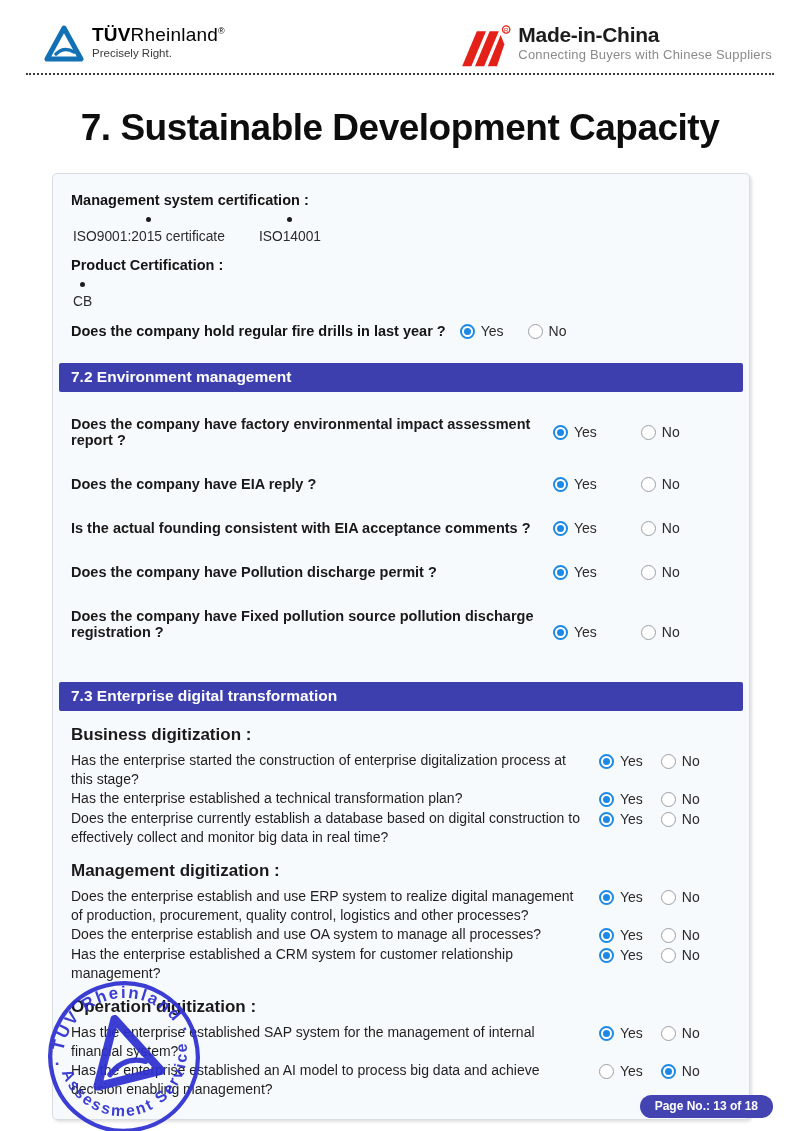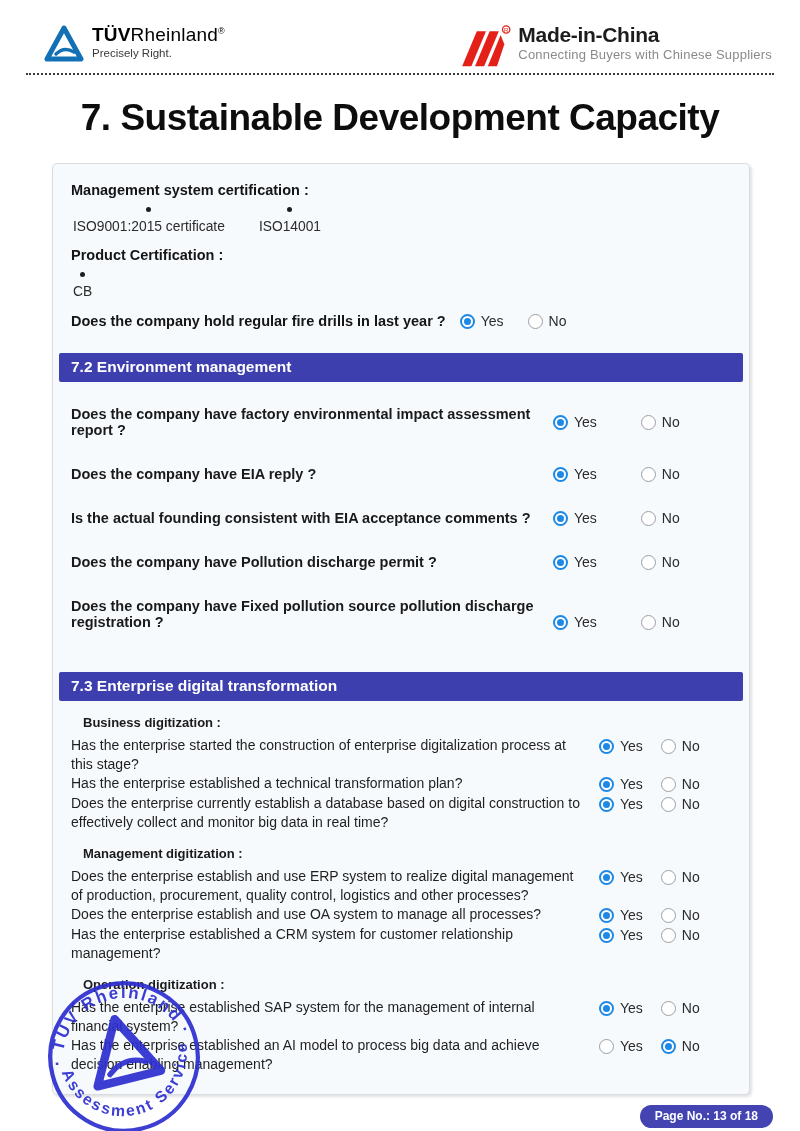--- a/index.html
+++ b/index.html
@@ -14,21 +14,21 @@
   .tuv-text .brand b { font-weight:700; }
   .tuv-text .reg { font-size:9px; vertical-align:super; }
   .tuv-text .tag { font-size:11.5px; color:#3a3a3a; margin-top:1px; }
   .mic-logo { display:flex; align-items:flex-start; gap:6px; padding-right:2px; }
   .mic-text { line-height:1; }
   .mic-text .brand { font-size:21px; font-weight:700; color:#1c1c1c; letter-spacing:-.3px; }
   .mic-text .tag { font-size:13px; color:#8a8a8a; margin-top:3px; letter-spacing:.2px; }
   .dotline { border-top:2px dotted #3a3a3a; margin:5px 26px 0 26px; }
 
   
-  .title { text-align:center; font-size:37px; font-weight:700; color:#0d0d0d; margin-top:22px; letter-spacing:-.5px; }
+  .title { text-align:center; font-size:37px; font-weight:700; color:#0d0d0d; margin-top:32px; letter-spacing:-.5px; }
 
   
   .card { margin:24px 50px 0 52px; width:698px; background:#f7fafd; border:1px solid #d9dde2;
           border-radius:5px; box-shadow:2px 2px 3px rgba(0,0,0,.12); padding:4px 6px 20px 6px; }
   .secbar { background:#3d3fae; color:#fff; font-size:15.5px; font-weight:700; padding:5px 12px 6px 12px; border-radius:2px; }
   .secbar.mt { margin-top:8px; }
   .sec-content { padding:14px 12px 16px 12px; font-size:14.5px; }
 
   .lbl { font-weight:700; font-size:14.5px; color:#151515; }
   .bullets { display:flex; gap:34px; margin:9px 0 13px 2px; }
@@ -48,29 +48,29 @@
 
   
   .q72 { padding:24px 12px 26px 12px; }
   .q72 .row { display:flex; align-items:center; margin-bottom:28px; }
   .q72 .row:last-child { margin-bottom:2px;align-items:flex-end; }
   .q72 .qtext { width:482px; font-weight:700; font-size:14.5px; }
   .q72 .rgroup { gap:44px; }
 
   
   .q73 { padding:14px 12px 0 12px; }
-  .grp-label { font-weight:700; font-size:13px; margin:14px 0 6px 12px; }
+  .grp-label { font-weight:700; font-size:17px; margin:14px 0 6px 0; }
   .grp-label:first-child { margin-top:0; }
   .q73 .row { display:flex; align-items:flex-start; line-height:19px; margin-bottom:0; }
   .q73 .qtext { flex:1; font-size:14px; font-weight:400; color:#1f1f1f; padding-right:10px; }
   .q73 .rgroup { width:132px; gap:18px; margin-top:1px; }
 
   .stamp { position:absolute; left:40px; top:978px; width:168px; height:158px; opacity:.92; transform:rotate(-14deg); pointer-events:none; }
 
-  .page-badge { position:absolute; right:27px; bottom:3px; background:#4343b2; color:#fff; font-size:12px;
+  .page-badge { position:absolute; right:27px; bottom:13px; background:#4343b2; color:#fff; font-size:12px;
                 font-weight:700; padding:4px 15px 5px 15px; border-radius:13px; }
 </style>
 </head>
 <body>
 
 <div class="page">
 
   <div class="hdr">
     <div class="tuv-logo">
       <svg width="40" height="40" viewBox="0 0 40 40">

